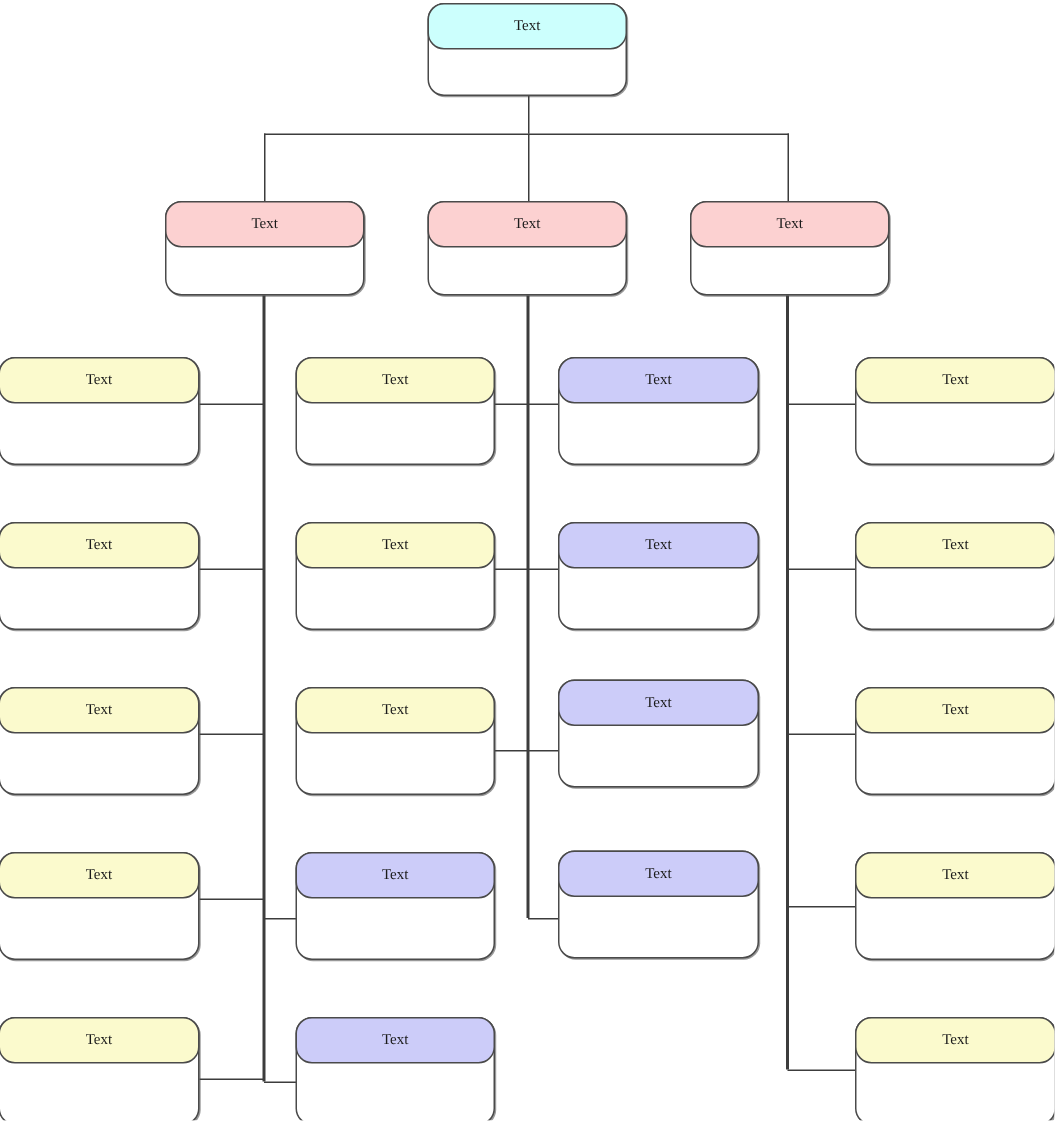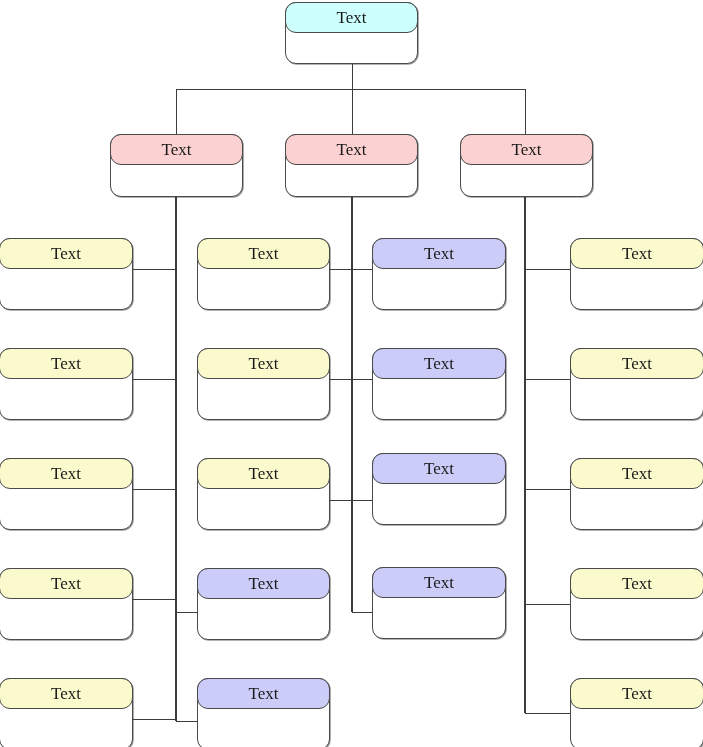--- a/index.html
+++ b/index.html
@@ -33,21 +33,21 @@
     border: 1px solid #4a4a4a;
     border-radius: 11px;
     background: #ffffff;
     box-shadow: 0.8px 0.8px 0 rgba(70,70,70,0.55);
   }
   .node .hdr {
     box-sizing: border-box;
     height: 31px;
     line-height: 30px;
     text-align: center;
-    font-size: 17px;
+    font-size: 10px;
     color: #1a1a1a;
     border: 1px solid #4a4a4a;
     border-radius: 11px;
     margin: -1px;
     position: relative;
     z-index: 2;
     overflow: hidden;
     white-space: nowrap;
   }
   .node .body {

